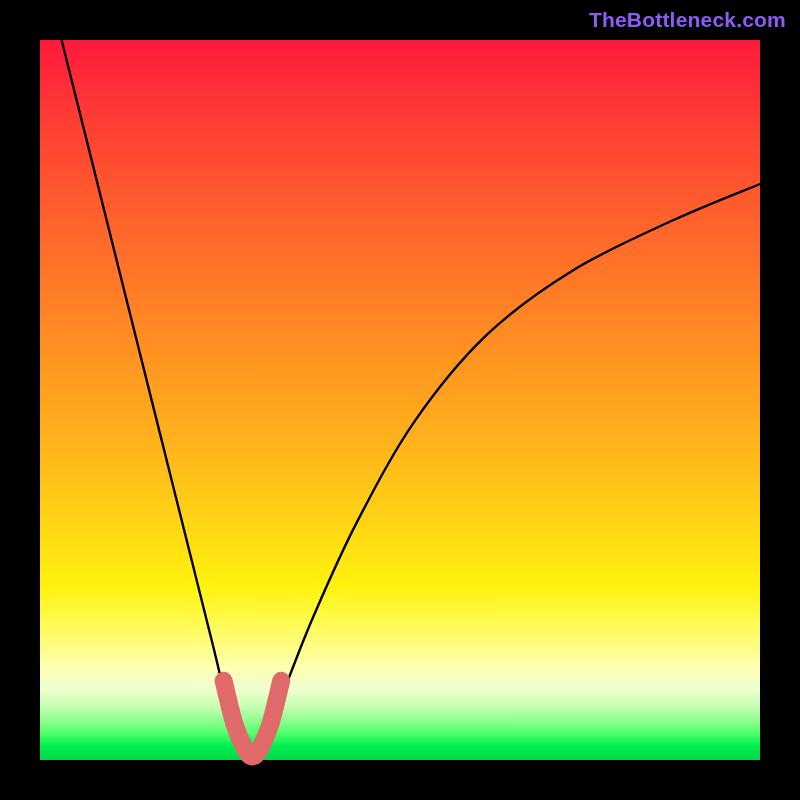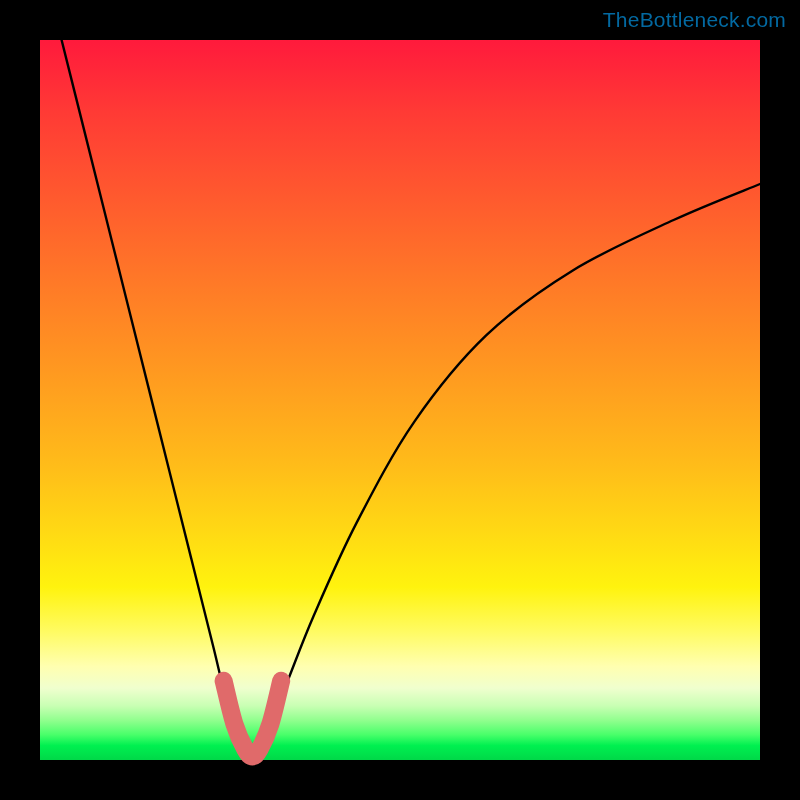--- a/index.html
+++ b/index.html
@@ -43,23 +43,23 @@
       #90ff8e 94.5%,
       #48ff6a 96.5%,
       #00f050 98%,
       #00d848 100%
     );
   }
   .watermark {
     position: absolute;
     top: 8px;
     right: 14px;
-    color: #0369a1;
+    color: #8b5cf6;
     font-size: 21px;
-    font-weight: 400;
+    font-weight: 700;
     letter-spacing: 0.2px;
     z-index: 20;
     user-select: none;
   }
   svg.curve {
     position: absolute;
     left: 0;
     top: 0;
     width: 720px;
     height: 720px;

